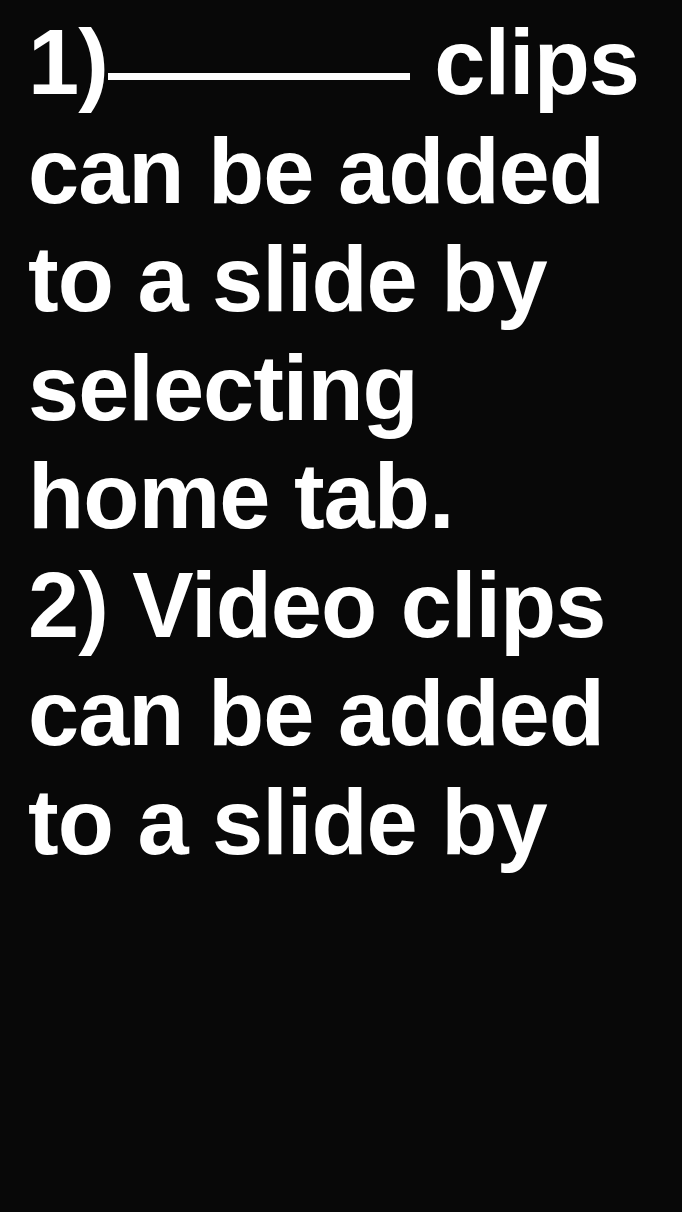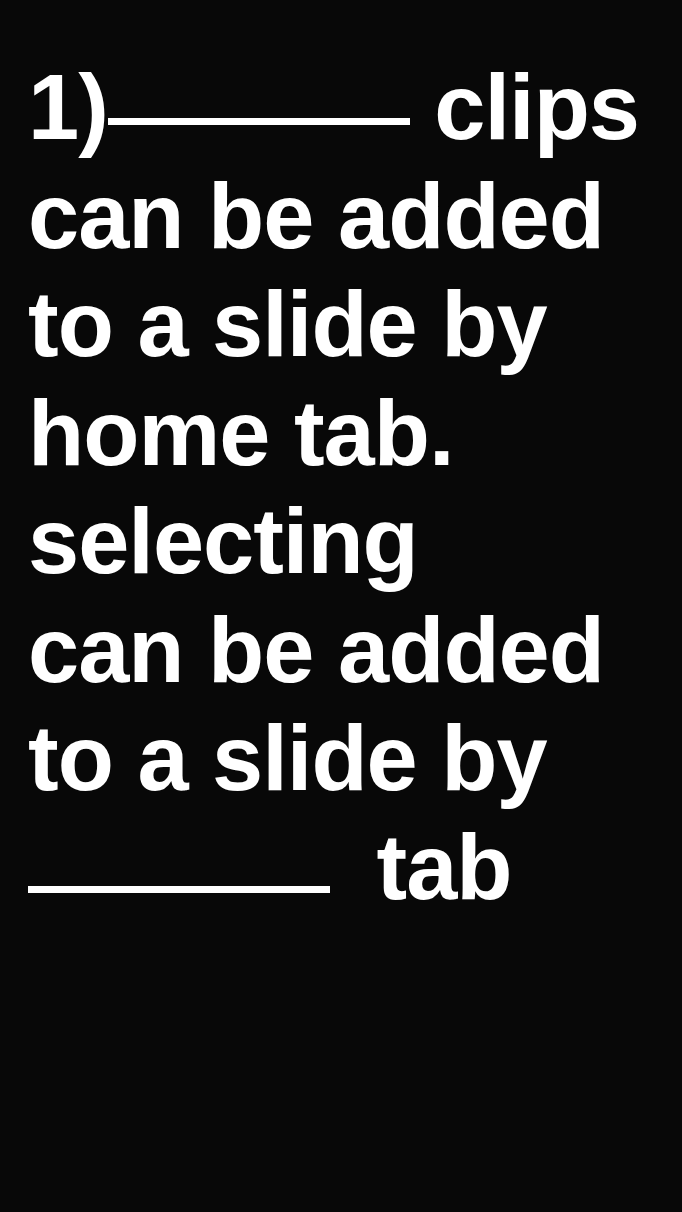--- a/index.html
+++ b/index.html
@@ -15,21 +15,20 @@
       font-family: Arial, Helvetica, sans-serif;
       font-weight: 700;
       font-size: 92px;
       line-height: 1.18;
       letter-spacing: -1px;
       overflow: hidden;
       padding: 8px 28px 0 28px;
     }
     .content {
       width: 100%;
-      margin-top: 45px;
     }
     .question {
       margin-bottom: 0;
     }
     .blank {
       display: inline-block;
       border-bottom: 7px solid #ffffff;
       width: 302px;
       vertical-align: baseline;
       position: relative;
@@ -55,23 +54,23 @@
 </head>
 <body>
 
 <div class="content">
   <div class="question">
     <span class="line">
       <span>1)</span><span class="blank"></span><span> clips</span>
     </span>
     <span class="line">can be added</span>
     <span class="line">to a slide by</span>
+    <span class="line">selecting</span>
     <span class="line">home tab.</span>
-    <span class="line">selecting</span>
   </div>
   <div class="question">
+    <span class="line">
+      <span>2)</span><span> Video clips</span>
+    </span>
     <span class="line">can be added</span>
     <span class="line">to a slide by</span>
-    <span class="line">
-      <span class="blank2"></span><span class="gap"></span><span> tab</span>
-    </span>
   </div>
 </div>
 
 </body></html>

